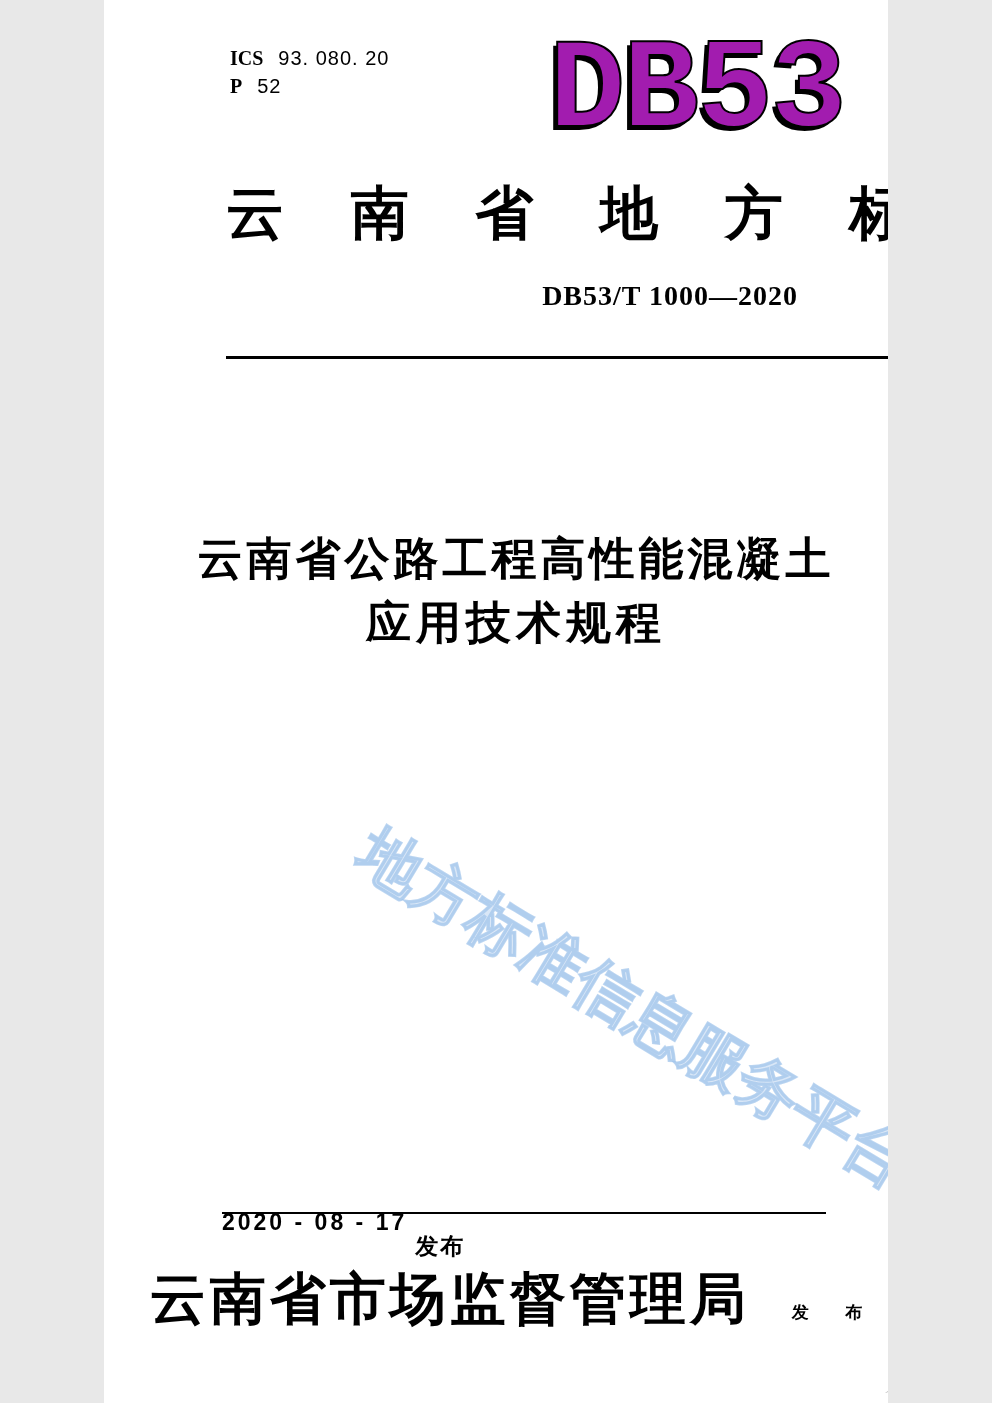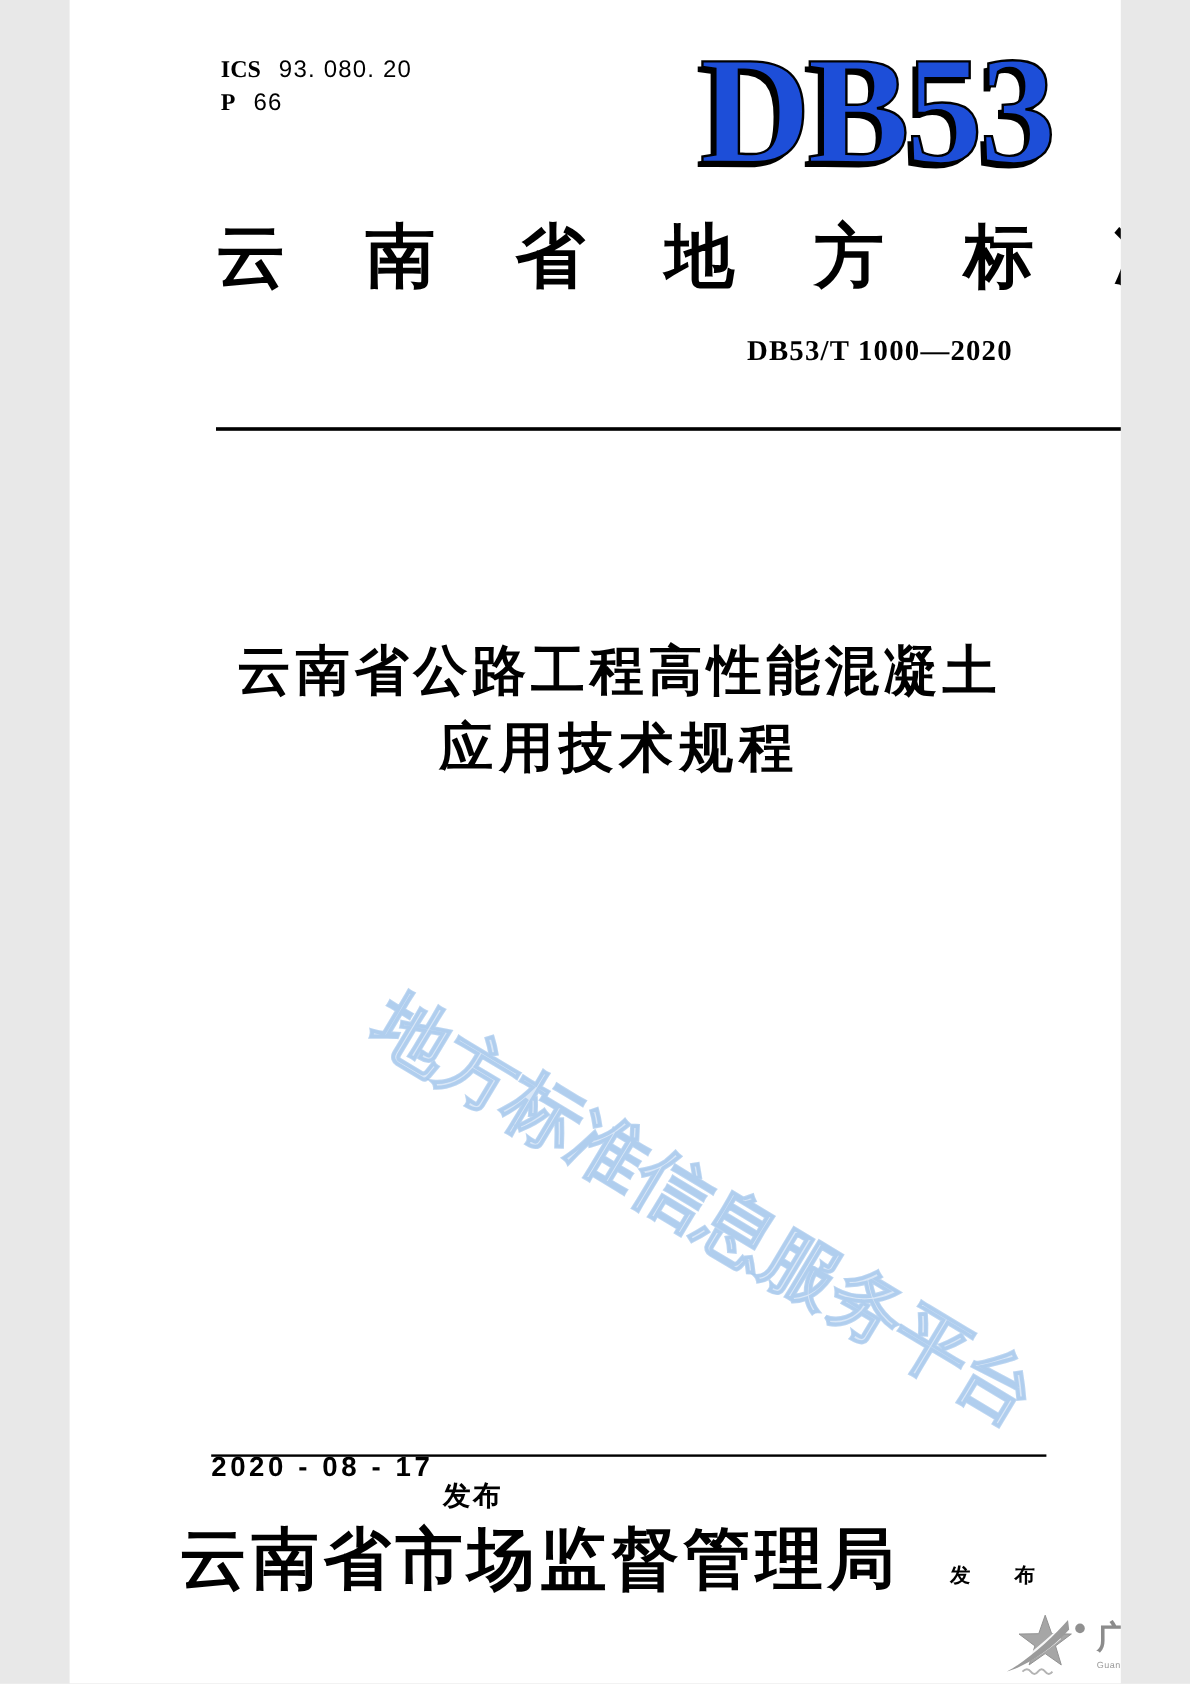--- a/index.html
+++ b/index.html
@@ -1,51 +1,51 @@
 <!DOCTYPE html>
 <html><head>
 <meta charset="utf-8">
 <style>
   * { margin:0; padding:0; box-sizing:border-box; }
   html,body { background:#e8e8e8; }
   body { font-family:"Liberation Serif","DejaVu Serif",serif; }
   .page {
-    position:relative; width:876px; height:1403px; margin:0 auto;
+    position:relative; width:784px; height:1403px; margin:0 auto;
     background:#ffffff; overflow:hidden; color:#000;
   }
 
   
   .ics-block { position:absolute; left:126px; top:44px; font-size:20px; line-height:28px; }
   .ics-row { white-space:nowrap; }
   .ics-label { font-weight:bold; font-family:"Liberation Serif",serif; }
   .ics-value { font-family:"Liberation Sans","DejaVu Sans",sans-serif; margin-left:10px; letter-spacing:1px; }
 
   
   .db53 {
-    position:absolute; top:22px; right:57px;
-    font-family:Liberation Serif, serif;
+    position:absolute; top:22px; right:44px;
+    font-family:Liberation Mono, monospace;
     font-weight:bold; font-size:128px; line-height:1.1;
-    color:#1d4ed8;
+    color:#a21caf;
     -webkit-text-stroke:2px #000;
     text-shadow:-4px 4px 0 #000;
     letter-spacing:-3px;
   }
 
   
   .standard-name {
     position:absolute; left:122px; top:182px; width:806px;
     display:flex; justify-content:space-between;
     font-size:58px; font-weight:bold; line-height:1.1;
     font-family:"Liberation Serif","DejaVu Serif",serif;
   }
 
   
   .doc-number {
     position:absolute; top:280px; right:90px;
-    font-size:24px; font-weight:bold; letter-spacing:1px;
+    font-size:28px; font-weight:bold; letter-spacing:1px;
     font-family:"Liberation Serif",serif; white-space:nowrap;
   }
 
   .rule-top { position:absolute; left:122px; top:356px; width:808px; height:3px; background:#000; }
 
   
   .title-block {
     position:absolute; left:20px; right:-20px; top:536px;
     text-align:center;
     font-family:"Liberation Sans","DejaVu Sans",sans-serif;
@@ -115,21 +115,21 @@
 
 <div class="page">
 
   <div class="ics-block">
     <div class="ics-row">
       <span class="ics-label">ICS</span>
       <span class="ics-value">93. 080. 20</span>
     </div>
     <div class="ics-row">
       <span class="ics-label">P</span>
-      <span class="ics-value">66</span>
+      <span class="ics-value">52</span>
     </div>
   </div>
 
   <div class="db53">DB53</div>
 
   <div class="standard-name">
     <span>云</span>
     <span>南</span>
     <span>省</span>
     <span>地</span>

